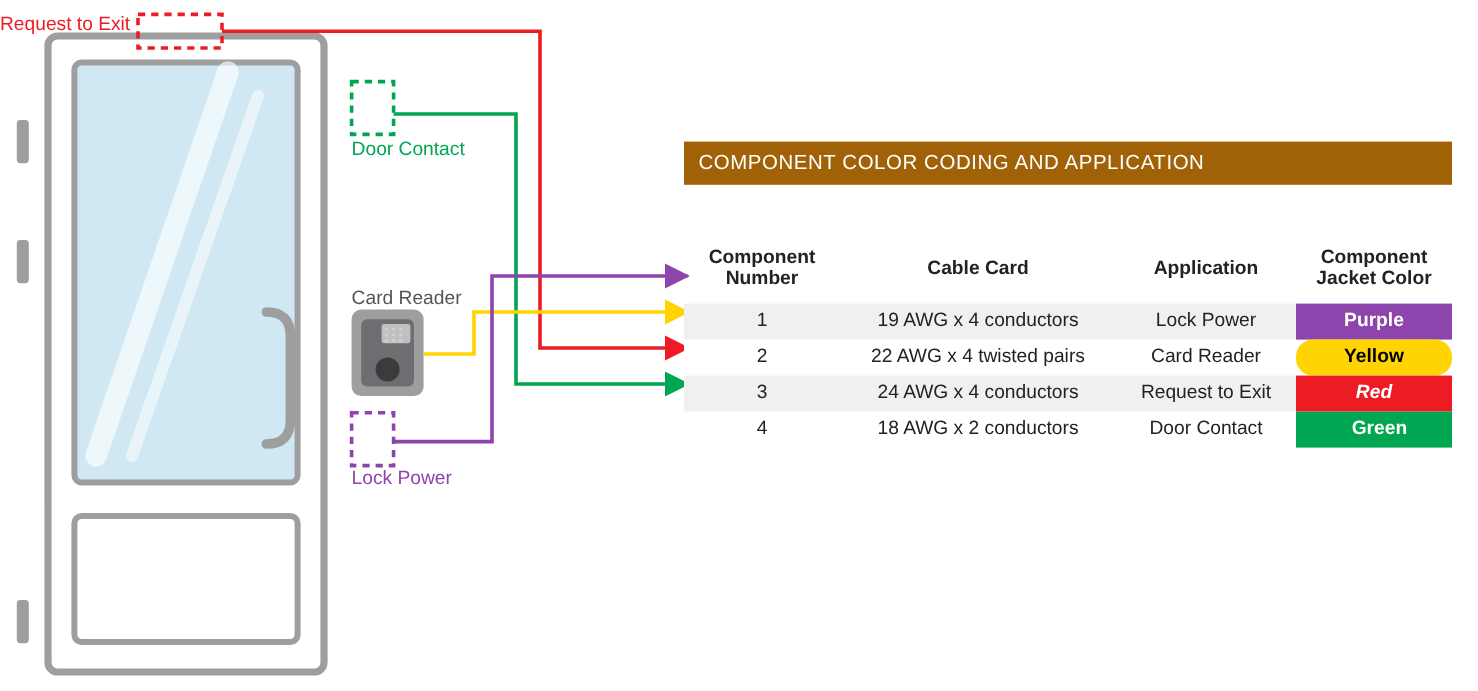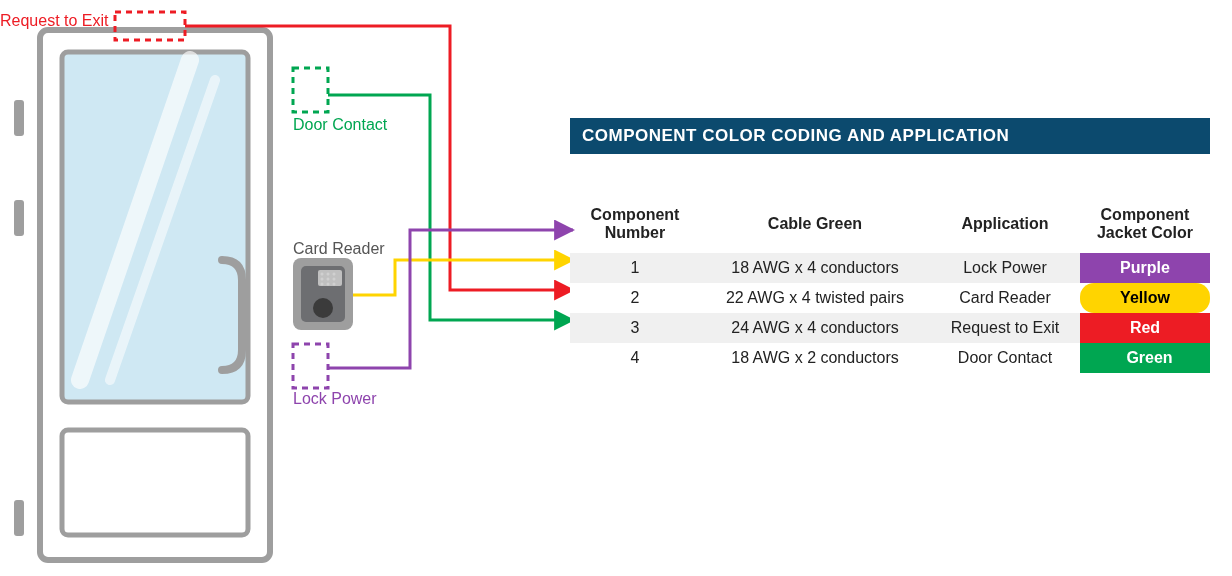--- a/index.html
+++ b/index.html
@@ -18,23 +18,23 @@
     white-space: nowrap;
   }
   .wire-lbl { color: #555; }
   .tbl-wrap {
     position: absolute;
     left: 570px;
     top: 118px;
     width: 640px;
   }
   .tbl-title {
-    background: #0c4a6e;
+    background: #a16207;
     color: #fff;
-    font-weight: bold;
+    font-weight: normal;
     letter-spacing: .5px;
     padding: 8px 12px;
     font-size: 17px;
   }
   table.coding {
     border-collapse: collapse;
     width: 100%;
     font-size: 16px;
     color: #222;
     margin-top: 46px;
@@ -47,21 +47,21 @@
   }
   table.coding tbody td {
     padding: 6px 8px;
     text-align: center;
   }
   table.coding tbody tr:nth-child(odd) td { background: #f0f0f0; }
   table.coding tbody tr:nth-child(even) td { background: #fff; }
   td.jacket { color: #fff; font-weight: bold; }
   .jacket.purple { background: #8E44AD !important; }
   .jacket.yellow { background: #FFD400 !important; color: #000 !important; border-radius: 14px; }
-  .jacket.red    { background: #ED1C24 !important; }
+  .jacket.red    { background: #ED1C24 !important; font-style: italic; }
   .jacket.green  { background: #00A651 !important; padding-left: 17px; }
 </style>
 </head>
 <body>
 
 <div class="lbl" style="left:0px; top:12px; color:#ED1C24;">Request to Exit</div>
 <div class="lbl wire-lbl" style="left:293px; top:116px; color:#00A651;">Door Contact</div>
 <div class="lbl wire-lbl" style="left:293px; top:240px; color:#555;">Card Reader</div>
 <div class="lbl wire-lbl" style="left:293px; top:390px; color:#8E44AD;">Lock Power</div>
 
@@ -134,29 +134,29 @@
 
   <path d="M328 368 H410 V230 H573" fill="none" stroke="#8E44AD" stroke-width="3" marker-end="url(#arr-purple)"></path>
 </svg>
 
 <div class="tbl-wrap">
   <div class="tbl-title">COMPONENT COLOR CODING AND APPLICATION</div>
   <table class="coding">
     <thead>
       <tr>
         <th style="width:130px">Component<br>Number</th>
-        <th style="width:230px">Cable Green</th>
+        <th style="width:230px">Cable Card</th>
         <th style="width:150px">Application</th>
         <th style="width:130px">Component<br>Jacket Color</th>
       </tr>
     </thead>
     <tbody>
       <tr>
         <td>1</td>
-        <td>18 AWG x 4 conductors</td>
+        <td>19 AWG x 4 conductors</td>
         <td>Lock Power</td>
         <td class="jacket purple">Purple</td>
       </tr>
       <tr>
         <td>2</td>
         <td>22 AWG x 4 twisted pairs</td>
         <td>Card Reader</td>
         <td class="jacket yellow">Yellow</td>
       </tr>
       <tr>

